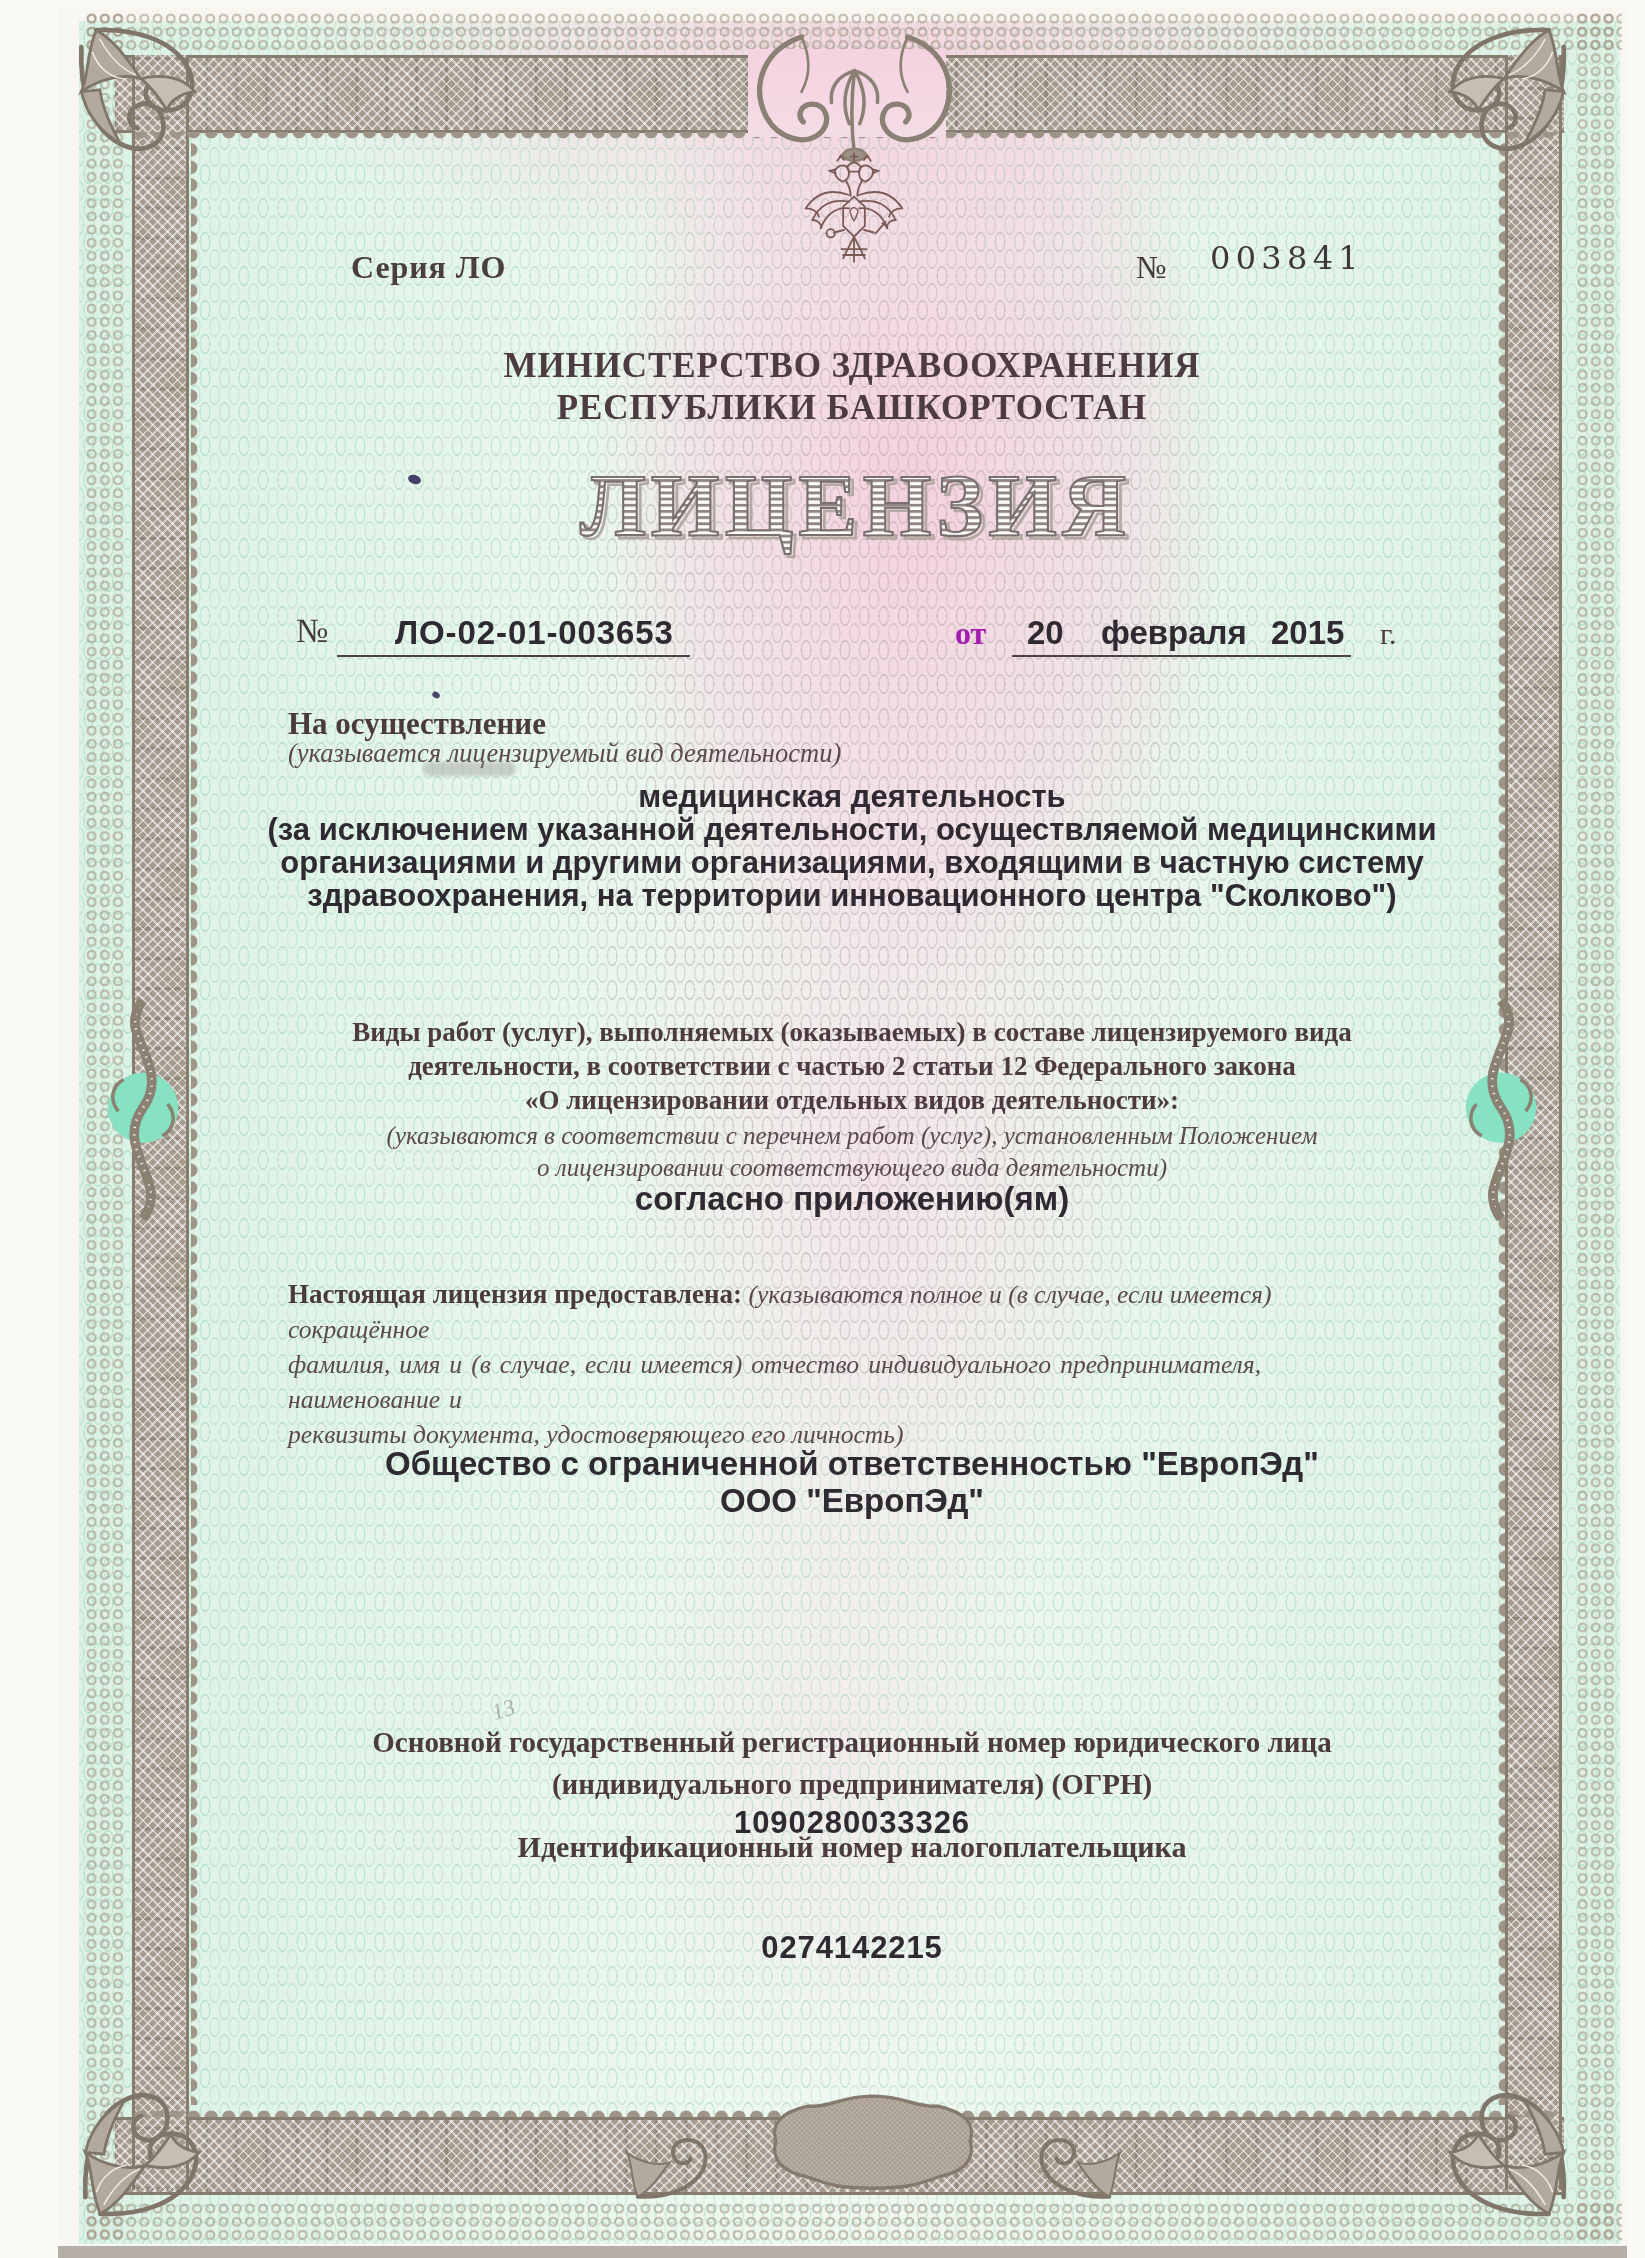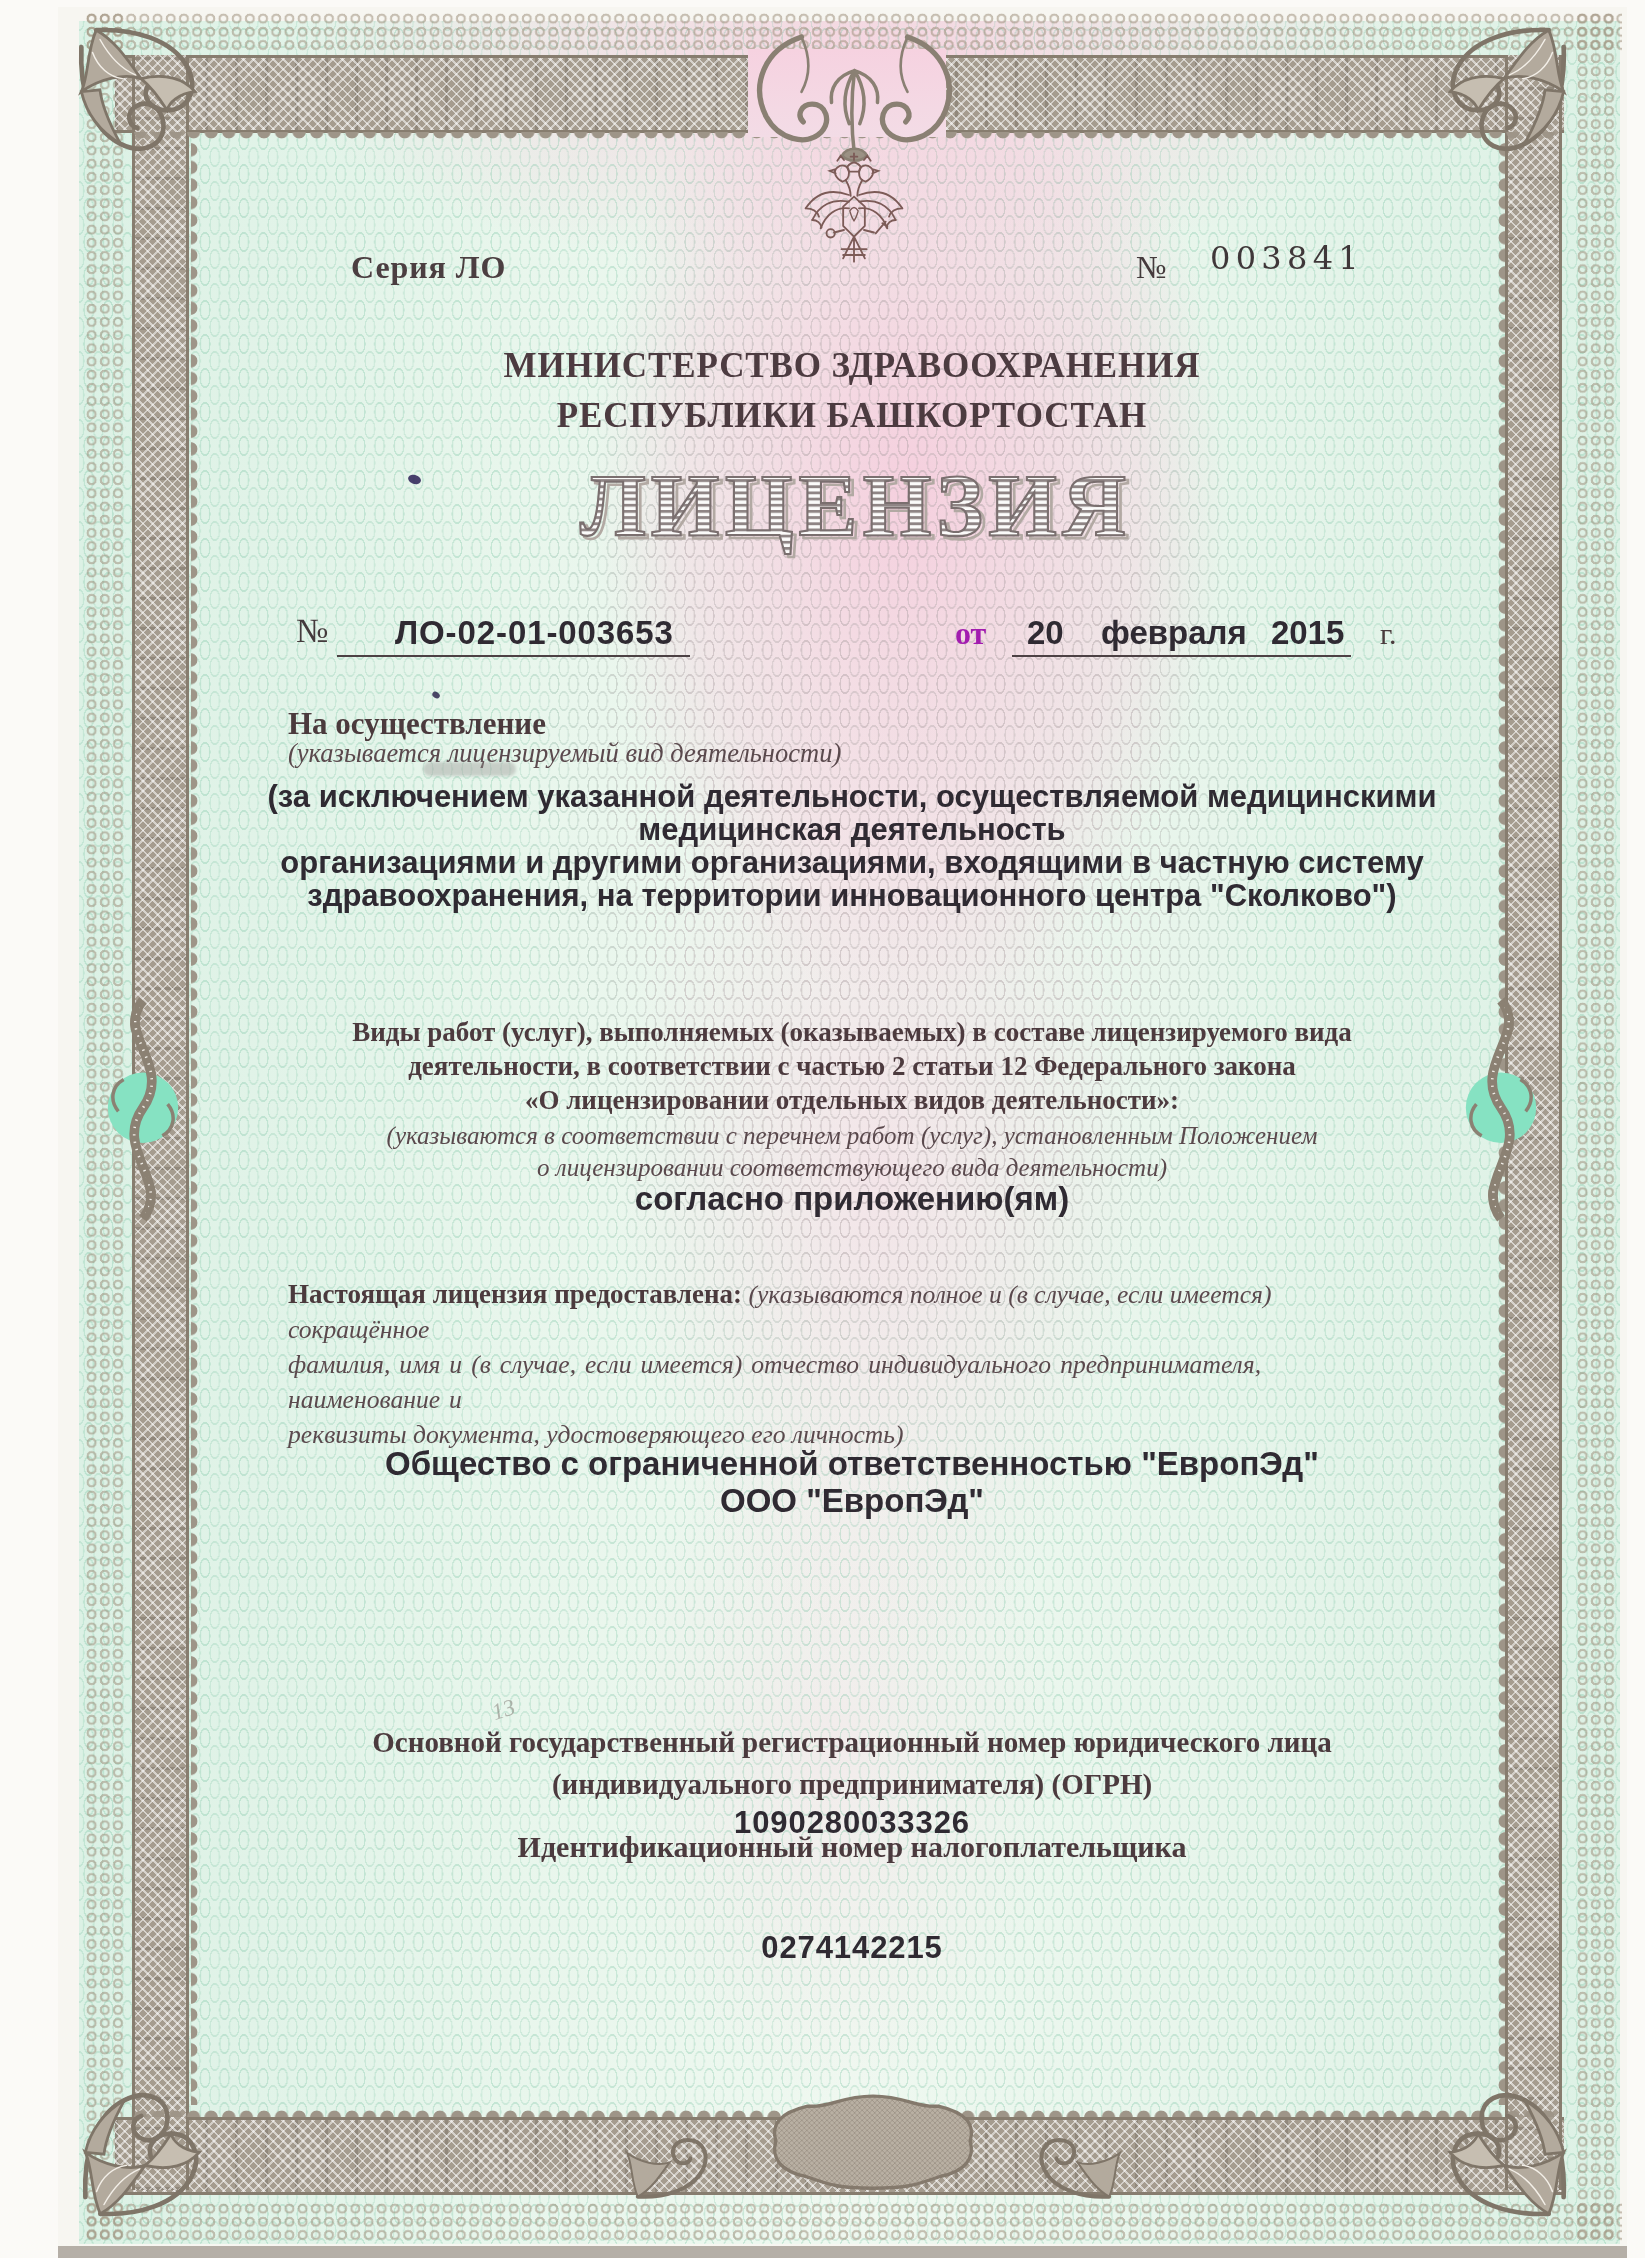--- a/index.html
+++ b/index.html
@@ -187,21 +187,21 @@
       <circle cx="42" cy="100" r="5"></circle>
       <path d="M96,100 L108,86 M104,88 L110,92"></path>
     </g>
   </svg>
 
   <div class="abs ser b" style="left:351px;top:249px;font-size:32px;letter-spacing:0.9px;color:#4b3e41;">Серия ЛО</div>
   <div class="abs ser" style="left:1136px;top:249px;font-size:32px;color:#443a3c;">№</div>
   <div class="abs" style="left:1210px;top:239px;font-size:32px;font-family:'DejaVu Serif',serif;letter-spacing:5.3px;color:#3f3739;">003841</div>
 
   <div class="abs ctr ser b" style="top:346px;font-size:35px;letter-spacing:0.9px;color:#4c3b40;">МИНИСТЕРСТВО ЗДРАВООХРАНЕНИЯ</div>
-  <div class="abs ctr ser b" style="top:388px;font-size:35px;letter-spacing:0.9px;color:#4c3b40;margin-top:8px;">РЕСПУБЛИКИ БАШКОРТОСТАН</div>
+  <div class="abs ctr ser b" style="top:388px;font-size:35px;letter-spacing:0.9px;color:#4c3b40;">РЕСПУБЛИКИ БАШКОРТОСТАН</div>
 
   <svg class="abs" style="left:554px;top:448px;" width="603" height="124" viewBox="0 0 684 140">
     <defs>
       <pattern id="tstripe" width="8" height="7" patternUnits="userSpaceOnUse">
         <rect width="8" height="7" fill="#fbfbfa"></rect>
           <rect width="8" height="3.2" fill="#8f8585"></rect>
       </pattern>
     </defs>
     <text x="346" y="102" text-anchor="middle" font-family="Liberation Serif, serif" font-size="100" font-weight="bold" letter-spacing="6" fill="none" stroke="#b2a9a3" stroke-width="3">ЛИЦЕНЗИЯ</text>
     <text x="342" y="98" text-anchor="middle" font-family="Liberation Serif, serif" font-size="100" font-weight="bold" letter-spacing="6" fill="url(#tstripe)" stroke="#7a6f6f" stroke-width="2.4">ЛИЦЕНЗИЯ</text>
@@ -217,22 +217,22 @@
   <div class="abs sans b" style="left:1271px;top:614px;font-size:33px;">2015</div>
   <div class="abs ser" style="left:1380px;top:617px;font-size:30px;color:#4a3b3d;">г.</div>
   <div class="abs ul" style="left:1012px;top:655px;width:339px;"></div>
 
   <div class="abs mark" style="left:432px;top:692px;width:8px;height:6.2px;background:#241a46;border-radius:50%;transform:rotate(35deg);opacity:.8;"></div>
   <div class="abs ser b" style="left:288px;top:706px;font-size:31px;color:#4b3a3d;">На осуществление</div>
   <div class="abs ser i" style="left:288px;top:738px;font-size:26.5px;">(указывается лицензируемый вид деятельности)</div>
   <div class="abs mark" style="left:423px;top:762px;width:93px;height:14px;background:rgba(150,148,145,.4);border-radius:7px;filter:blur(1.8px);"></div>
 
   <div class="abs ctr sans b" style="top:780px;font-size:31px;line-height:33px;">
+    <div>медицинская деятельность</div>
     <div>(за исключением указанной деятельности, осуществляемой медицинскими</div>
-    <div>медицинская деятельность</div>
     <div>организациями и другими организациями, входящими в частную систему</div>
     <div>здравоохранения, на территории инновационного центра "Сколково")</div>
   </div>
 
   <div class="abs ctr ser b" style="top:1015px;font-size:27px;line-height:34px;color:#4c3a3e;">
     <div>Виды работ (услуг), выполняемых (оказываемых) в составе лицензируемого вида</div>
     <div>деятельности, в соответствии с частью 2 статьи 12 Федерального закона</div>
     <div>«О лицензировании отдельных видов деятельности»:</div>
   </div>
   <div class="abs ctr ser i" style="top:1120px;font-size:25px;line-height:32px;">

